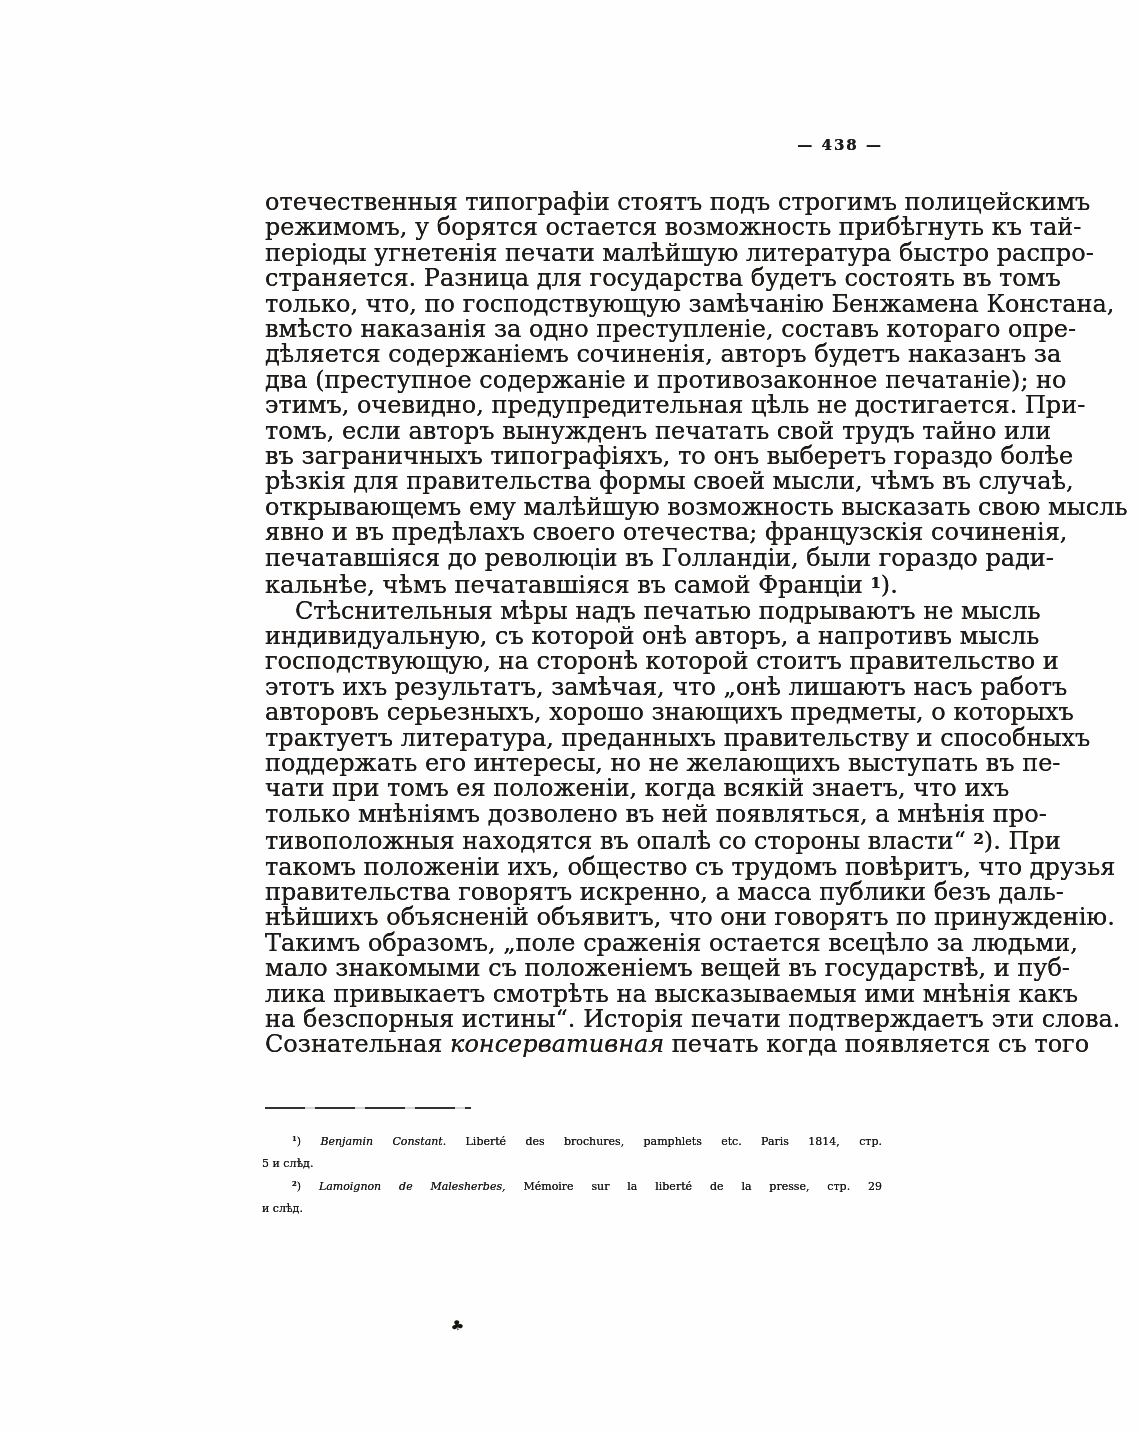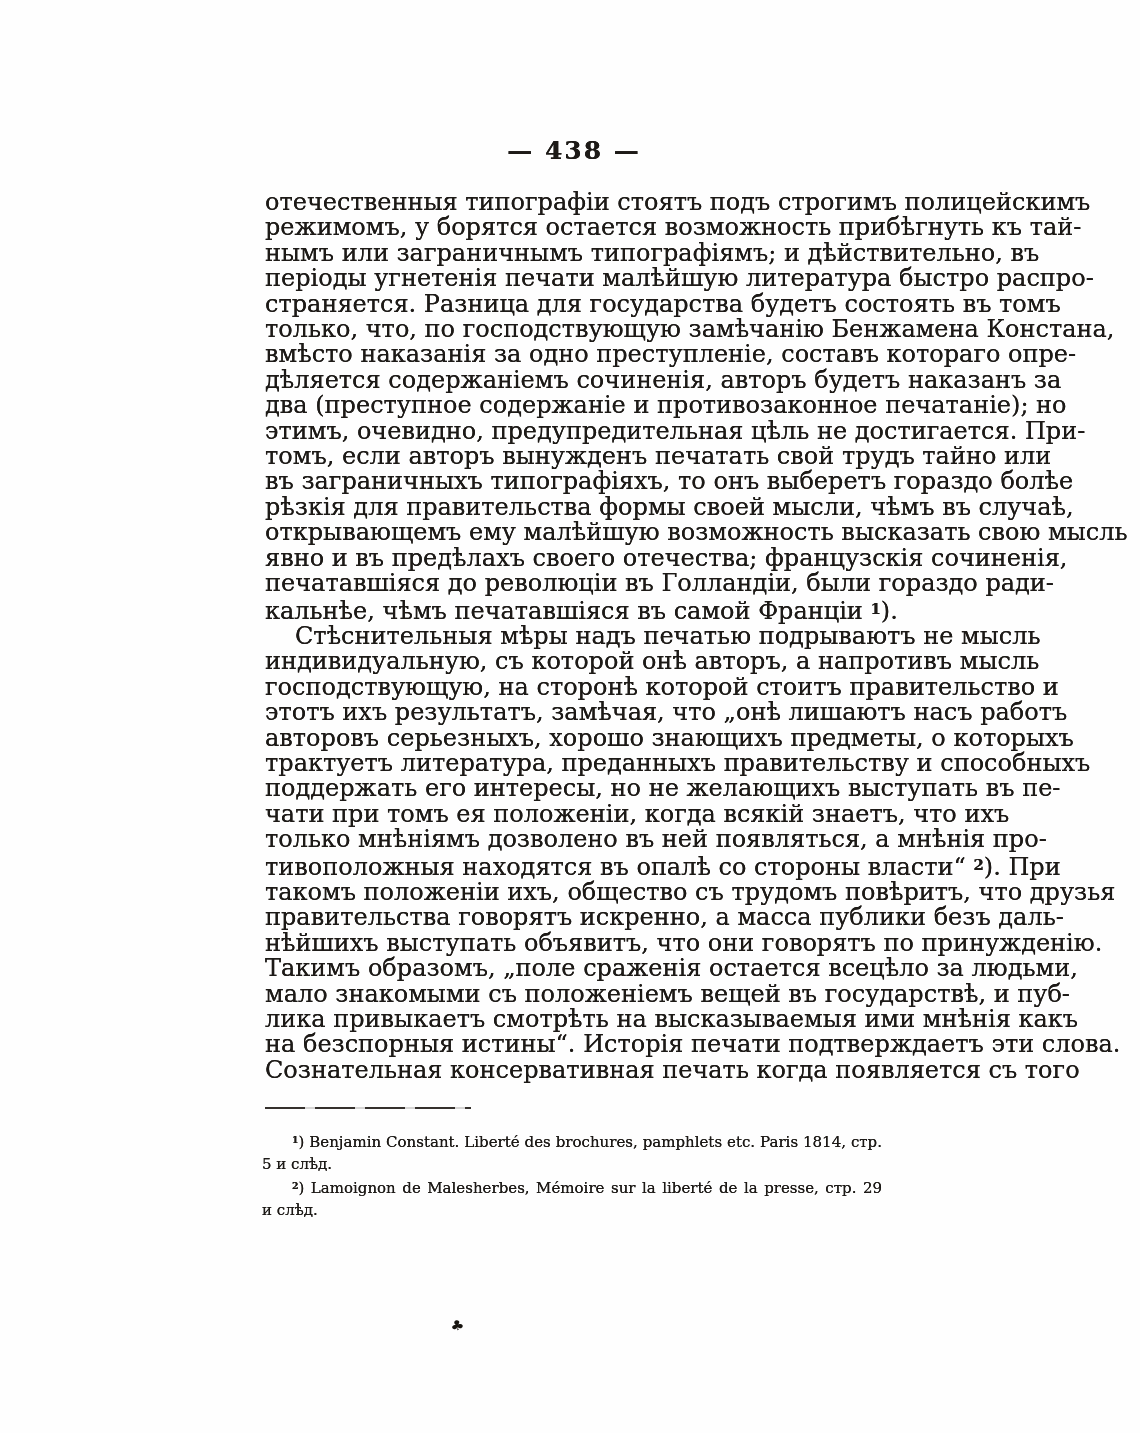--- a/index.html
+++ b/index.html
@@ -5,42 +5,42 @@
   html,body{margin:0;padding:0;}
   body{
     width:1140px;height:1433px;position:relative;
     background:#fefefe;color:#1d1a17;
     font-family:"DejaVu Serif", serif;
     overflow:hidden;
   }
   .page{position:absolute;inset:0;}
   .pagenum{
     position:absolute;left:265px;top:136px;width:618px;
-    text-align:center;font-size:25px;font-weight:bold;letter-spacing:2px;
+    text-align:right;font-size:15px;font-weight:bold;letter-spacing:2px;
     text-shadow:0 0 .4px currentColor;
   }
   .bodytext{
     position:absolute;left:265px;top:190px;width:618px;
     font-size:24px;line-height:25.4px;
     text-shadow:0 0 .35px currentColor;
   }
   .footnotes{
     position:absolute;left:262px;top:1129px;width:620px;
-    font-size:15px;line-height:21.5px;
+    font-size:11px;line-height:21.5px;
     text-shadow:0 0 .3px currentColor;
   }
   .line{
     text-align:justify;
     text-align-last:justify;
     white-space:nowrap;
     height:1em;line-height:inherit;height:auto;
   }
   .line.nj{text-align:center;text-align-last:left;}
   .line.ind{text-indent:30px;}
-  .it{margin-top:32px;}
+  .it{font-style:italic;margin-top:32px;}
   .sp{font-size:.62em;vertical-align:5px;font-weight:bold;}
   .footnotes .sp{vertical-align:4px;}
   .fnsep{
     position:absolute;left:265px;top:1107px;width:206px;height:2px;
     background:repeating-linear-gradient(90deg,#35312d 0 40px,rgba(53,49,45,.2) 40px 50px);
   }
   .ornament{
     position:absolute;left:450px;top:1316px;
     font-family:"DejaVu Sans", sans-serif;
     font-size:16px;color:#17140f;
@@ -49,21 +49,20 @@
 </style>
 </head>
 <body>
 
 <div class="page">
   <div class="pagenum">— 438 —</div>
 
   <div id="body-text" class="bodytext">
       <div class="line"><span>отечественныя типографіи стоятъ подъ строгимъ полицейскимъ</span></div>
       <div class="line"><span>режимомъ, у борятся остается возможность прибѣгнуть къ тай-</span></div>
-      <div class="line"><span>нымъ или заграничнымъ типографіямъ; и дѣйствительно, въ</span></div>
       <div class="line"><span>періоды угнетенія печати малѣйшую литература быстро распро-</span></div>
       <div class="line"><span>страняется. Разница для государства будетъ состоять въ томъ</span></div>
       <div class="line"><span>только, что, по господствующую замѣчанію Бенжамена Констана,</span></div>
       <div class="line"><span>вмѣсто наказанія за одно преступленіе, составъ котораго опре-</span></div>
       <div class="line"><span>дѣляется содержаніемъ сочиненія, авторъ будетъ наказанъ за</span></div>
       <div class="line"><span>два (преступное содержаніе и противозаконное печатаніе); но</span></div>
       <div class="line"><span>этимъ, очевидно, предупредительная цѣль не достигается. При-</span></div>
       <div class="line"><span>томъ, если авторъ вынужденъ печатать свой трудъ тайно или</span></div>
       <div class="line"><span>въ заграничныхъ типографіяхъ, то онъ выберетъ гораздо болѣе</span></div>
       <div class="line"><span>рѣзкія для правительства формы своей мысли, чѣмъ въ случаѣ,</span></div>
@@ -76,21 +75,21 @@
       <div class="line"><span>господствующую, на сторонѣ которой стоитъ правительство и</span></div>
       <div class="line"><span>этотъ ихъ результатъ, замѣчая, что „онѣ лишаютъ насъ работъ</span></div>
       <div class="line"><span>авторовъ серьезныхъ, хорошо знающихъ предметы, о которыхъ</span></div>
       <div class="line"><span>трактуетъ литература, преданныхъ правительству и способныхъ</span></div>
       <div class="line"><span>поддержать его интересы, но не желающихъ выступать въ пе-</span></div>
       <div class="line"><span>чати при томъ ея положеніи, когда всякій знаетъ, что ихъ</span></div>
       <div class="line"><span>только мнѣніямъ дозволено въ ней появляться, а мнѣнія про-</span></div>
       <div class="line"><span>тивоположныя находятся въ опалѣ со стороны власти“ </span><span class="sp">2</span><span>). При</span></div>
       <div class="line"><span>такомъ положеніи ихъ, общество съ трудомъ повѣритъ, что друзья</span></div>
       <div class="line"><span>правительства говорятъ искренно, а масса публики безъ даль-</span></div>
-      <div class="line"><span>нѣйшихъ выступать объявитъ, что они говорятъ по принужденію.</span></div>
+      <div class="line"><span>нѣйшихъ объясненій объявитъ, что они говорятъ по принужденію.</span></div>
       <div class="line"><span>Такимъ образомъ, „поле сраженія остается всецѣло за людьми,</span></div>
       <div class="line"><span>мало знакомыми съ положеніемъ вещей въ государствѣ, и пуб-</span></div>
       <div class="line"><span>лика привыкаетъ смотрѣть на высказываемыя ими мнѣнія какъ</span></div>
       <div class="line"><span>на безспорныя истины“. Исторія печати подтверждаетъ эти слова.</span></div>
       <div class="line"><span>Сознательная </span><span class="it">консервативная</span><span> печать когда появляется съ того</span></div>
     </div>
 
   <div class="fnsep"></div>
 
   <div id="footnotes" class="footnotes">

